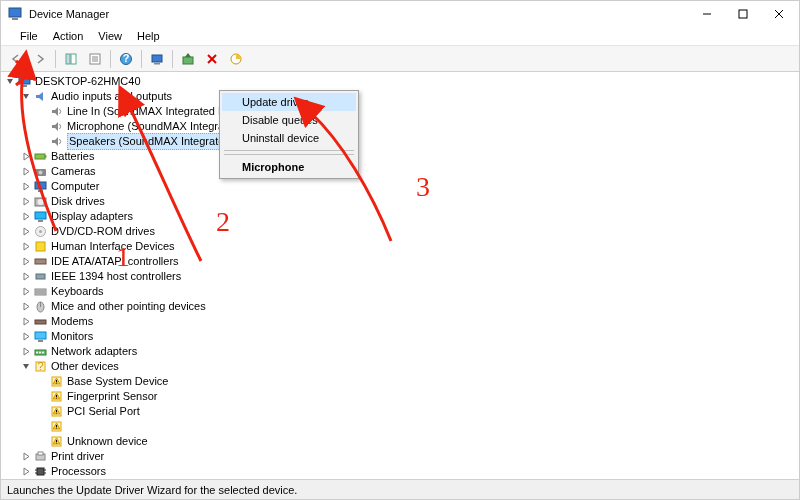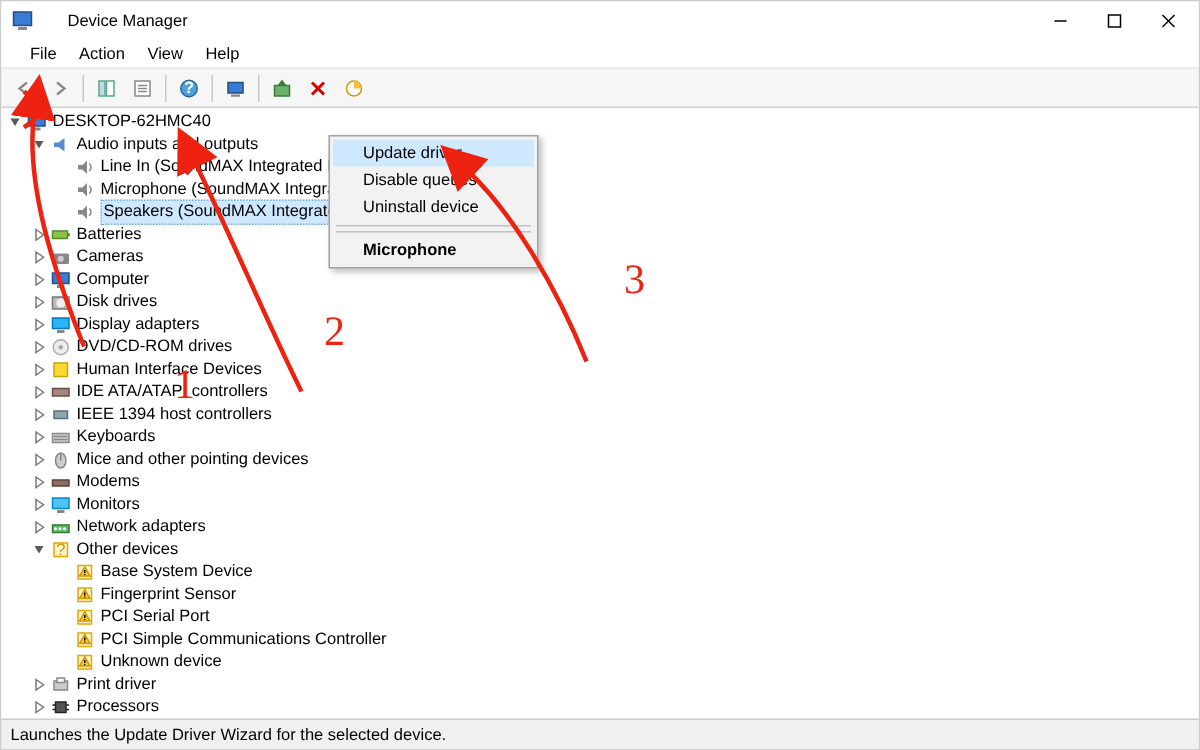--- a/index.html
+++ b/index.html
@@ -1,21 +1,21 @@
 <!DOCTYPE html>
 <html><head>
 <meta charset="utf-8">
 <style>
   * { box-sizing: border-box; margin: 0; padding: 0; font-family: "Segoe UI", Tahoma, sans-serif; font-size: 11px; }
   html, body { width: 800px; height: 500px; background: #fff; overflow: hidden; }
   .window { width: 800px; height: 500px; display: flex; flex-direction: column; border: 1px solid #ccc; background: #fff; position: relative; }
 
   .titlebar { height: 26px; display: flex; align-items: center; padding: 0 2px 0 6px; background: #fff; }
   .titlebar .icon { width: 16px; height: 16px; margin-right: 6px; display:inline-flex; align-items:center; justify-content:center;}
-  .titlebar .title { flex: 1; margin-left: 16px; }
+  .titlebar .title { flex: 1; }
   .winbtn { width: 36px; height: 22px; display: flex; align-items: center; justify-content: center; }
 
   .menubar { height: 19px; display: flex; align-items: center; gap: 1px; padding: 0 12px; border-bottom: 1px solid #e5e5e5; background: #fff; }
   .menuitem { padding: 2px 7px; }
 
   .toolbar { height: 26px; display: flex; align-items: center; gap: 2px; padding: 0 4px; border-bottom: 1px solid #d0d0d0; background: #f6f6f6; }
   .tbtn { width: 22px; height: 22px; display:inline-flex; align-items:center; justify-content:center; border-radius:2px; }
   .tsep { width: 1px; height: 18px; background: #c8c8c8; margin: 0 2px; }
 
   .content { flex: 1; overflow: hidden; background: #fff; padding: 2px 0 0 4px; text-align: right; }
@@ -467,21 +467,20 @@
           <span class="indent" style="width: 32px;"></span>
           <span class="tw"></span>
           <span class="ic">
             <svg width="13" height="13">
               <rect x="2" y="2" width="9" height="9" fill="#fff3cd" stroke="#e0a800"></rect>
               <path d="M6.5 3 L10 9 L3 9 Z" fill="#ffca28" stroke="#c90"></path>
               <line x1="6.5" y1="5" x2="6.5" y2="7" stroke="#000"></line>
               <circle cx="6.5" cy="8" r="0.5" fill="#000"></circle>
             </svg>
           </span>
-          <span class="label">PCI Simple Communications Controller</span>
         </li>
         <li>
           <span class="indent" style="width: 32px;"></span>
           <span class="tw"></span>
           <span class="ic">
             <svg width="13" height="13">
               <rect x="2" y="2" width="9" height="9" fill="#fff3cd" stroke="#e0a800"></rect>
               <path d="M6.5 3 L10 9 L3 9 Z" fill="#ffca28" stroke="#c90"></path>
               <line x1="6.5" y1="5" x2="6.5" y2="7" stroke="#000"></line>
               <circle cx="6.5" cy="8" r="0.5" fill="#000"></circle>

